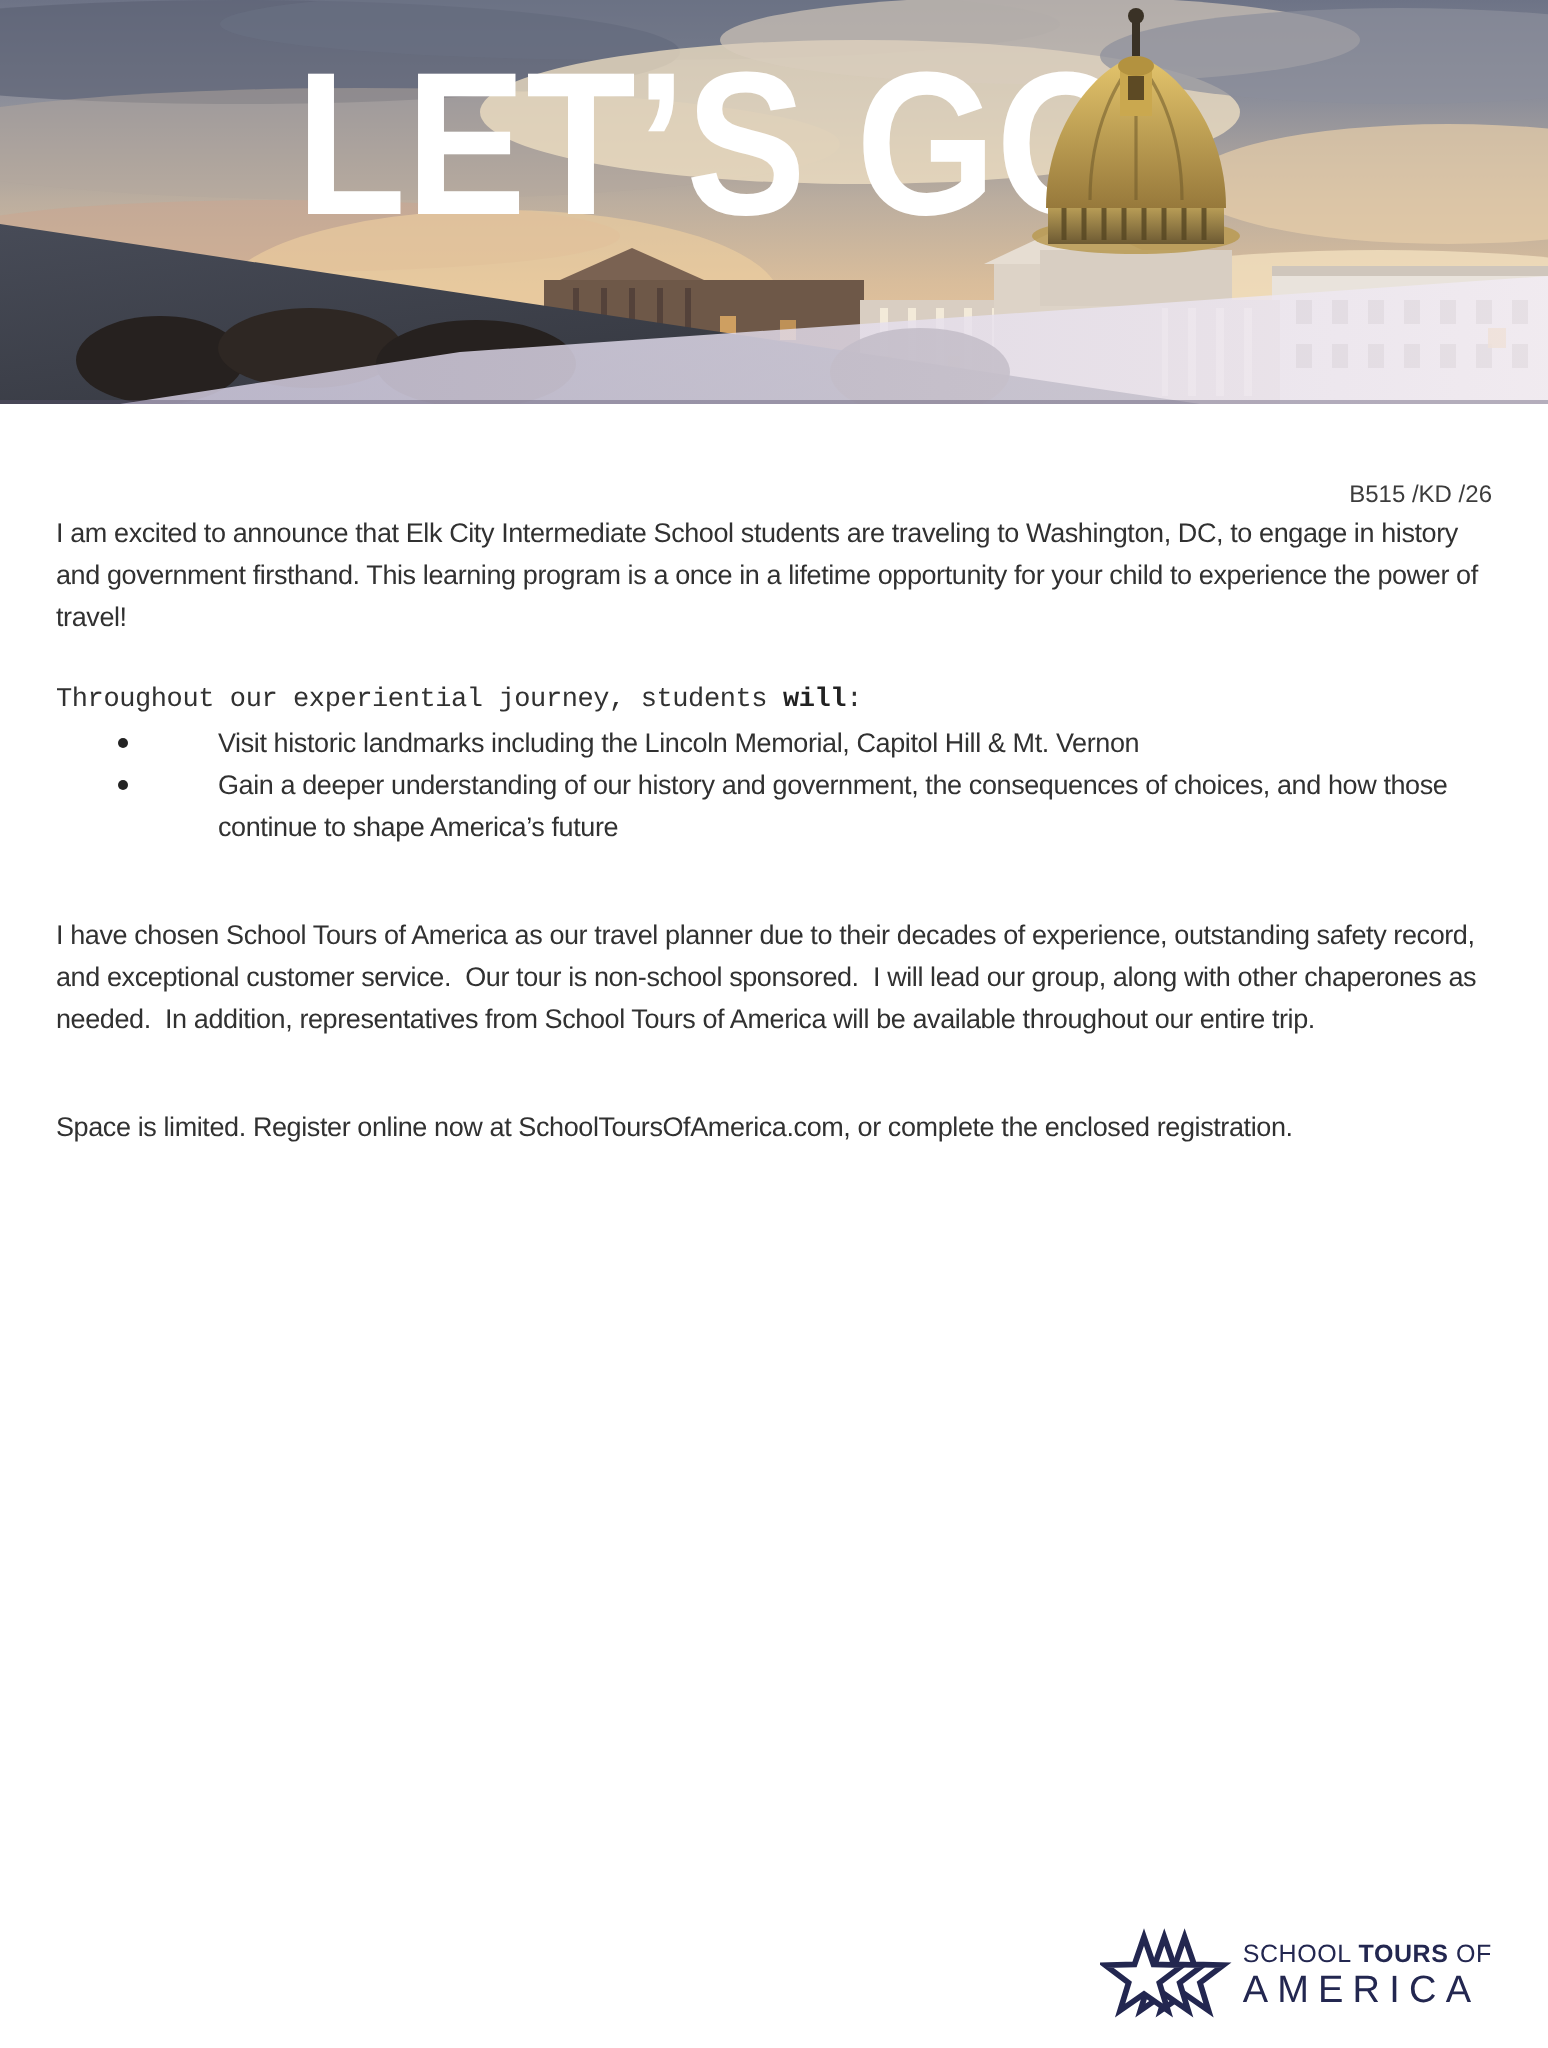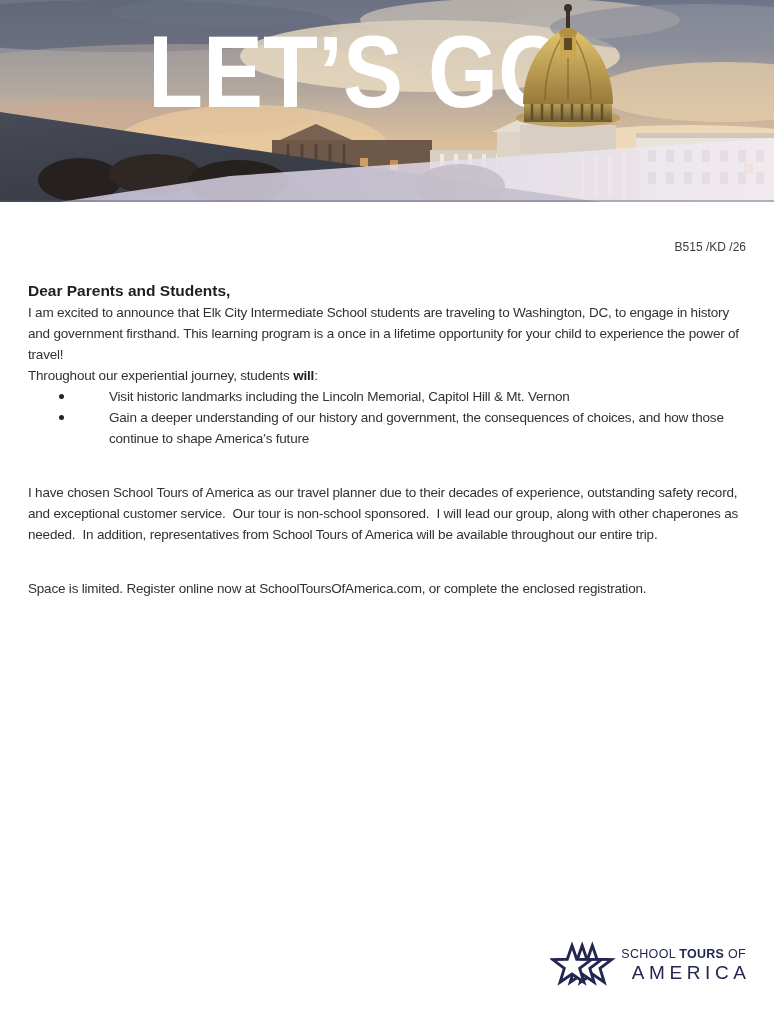--- a/index.html
+++ b/index.html
@@ -9,33 +9,33 @@
   }
   
   .hero{display:block;width:774px;height:202px;line-height:0;}
   
   .content{padding:0 28px;}
   .ref{margin:38px 0 0;text-align:right;font-size:12px;color:#3c3c3c;line-height:15px;}
   .title{margin:9px 0 0;text-align:center;font-size:15.5px;font-weight:bold;color:#1f1f1f;line-height:21px;}
   .greeting{margin:25px 0 0;font-size:15.5px;font-weight:bold;color:#1f1f1f;line-height:21px;}
   .para{margin:0;font-size:13.5px;line-height:21px;letter-spacing:-0.2px;white-space:pre-wrap;color:#313131;}
   .intro{margin-top:1px;}
-  .journey{}
+  .journey{margin-top:21px;font-family:Liberation Mono, monospace;}
   .journey b{color:#222;}
   ul.bullets{list-style:none;margin:0;padding:0;}
   .bullets li{display:flex;font-size:13.5px;line-height:21px;letter-spacing:-0.2px;color:#313131;gap:29px;}
   .bullets .dot{width:5px;height:5px;border-radius:50%;background:#232323;margin:8px 16px 0 31px;flex:none;}
   .bullets .btext{flex:1;}
   .planner{margin-top:33px;}
   .closing{margin-top:33px;}
   .signature{margin-top:34px;font-size:13.5px;line-height:21px;letter-spacing:-0.2px;}
   .sig-name{font-weight:bold;font-size:14.5px;color:#1f1f1f;}
   .sig-role{font-style:italic;}
   
-  .logo{position:absolute;right:28px;top:939px;display:flex;align-items:center;text-align:right;}
+  .logo{position:absolute;right:28px;top:962px;display:flex;align-items:center;}
   .logo-text{color:#232750;margin-left:5px;}
   .logo-top{font-size:12.5px;letter-spacing:0.3px;white-space:pre;line-height:14px;}
   .logo-top .t-bold{font-weight:bold;}
   .logo-bottom{font-size:19px;font-weight:normal;letter-spacing:4.6px;margin-right:-4.6px;line-height:21px;margin-top:1px;}
 </style>
 </head>
 <body>
 
 <div class="page">
 
@@ -186,21 +186,20 @@
 
       <polygon points="60,202 230,176 774,138 774,202" fill="url(#lav)" opacity="0.82"></polygon>
       <rect x="0" y="200" width="774" height="2" fill="#59536f" opacity="0.4"></rect>
     </svg>
   </div>
 
   <div class="content">
     <div class="ref">B515 /KD /26</div>
 
 
-    <p class="greeting">Dear Parents and Students,</p>
 
     <p class="para intro">I am excited to announce that Elk City Intermediate School students are traveling to Washington, DC, to engage in history and government firsthand. This learning program is a once in a lifetime opportunity for your child to experience the power of travel!</p>
 
     <p class="para journey"><span>Throughout our experiential journey, students </span><b>will</b><span>:</span></p>
 
     <ul class="bullets">
       <li>
         <span class="dot"></span>
         <span class="btext">Visit historic landmarks including the Lincoln Memorial, Capitol Hill &amp; Mt. Vernon</span>
       </li>

